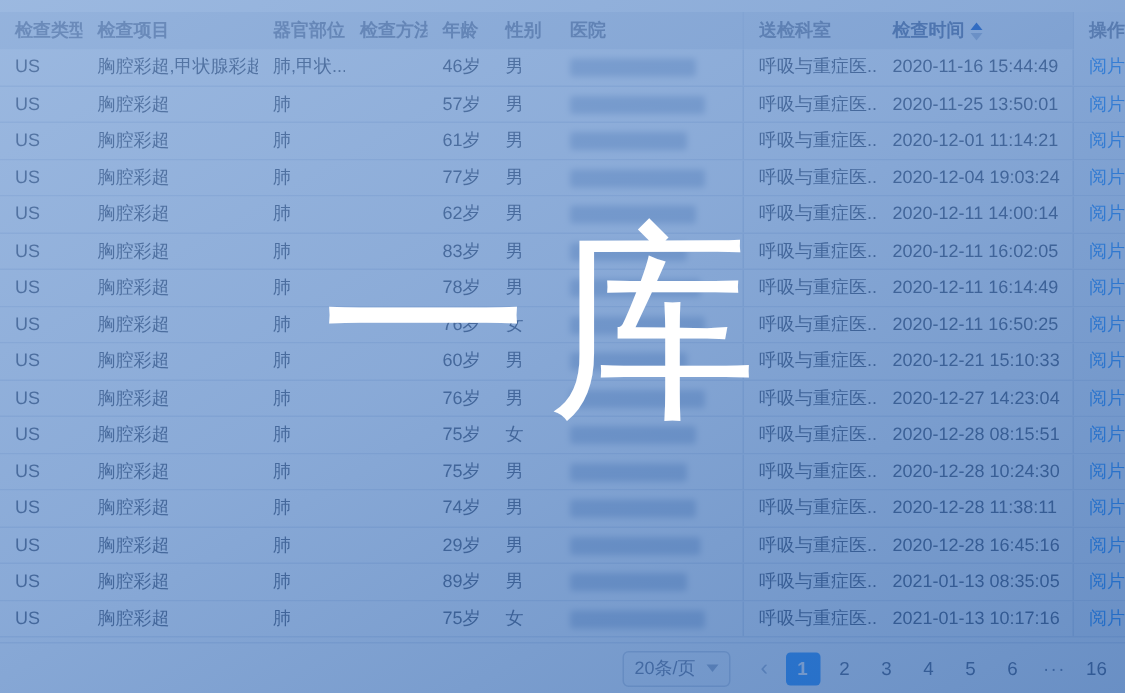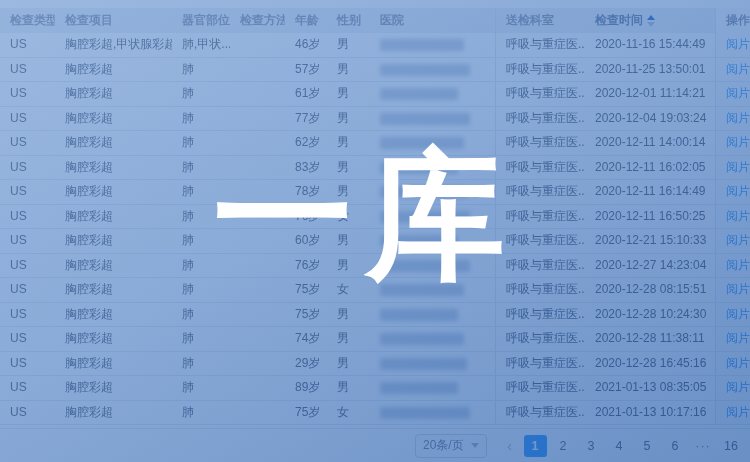--- a/index.html
+++ b/index.html
@@ -71,21 +71,21 @@
 
   .overlay {
     position:absolute; inset:0; z-index:50; pointer-events:none;
     background:linear-gradient(150deg,
       rgba(84,134,202,0.58) 0%,
       rgba(52,108,186,0.58) 45%,
       rgba(18,78,162,0.63) 100%);
   }
   .watermark {
     position:absolute; left:213px; top:146px; z-index:60;
-    font-size:140px; line-height:1; font-weight:700; color:#ffffff;
+    font-size:140px; line-height:1; font-weight:400; color:#ffffff;
     letter-spacing:12px; white-space:nowrap;
   }
 </style>
 </head>
 <body>
 
 <div class="screen">
 
   <div class="thead">
       <div class="th col-type"><span>检查类型</span></div>

